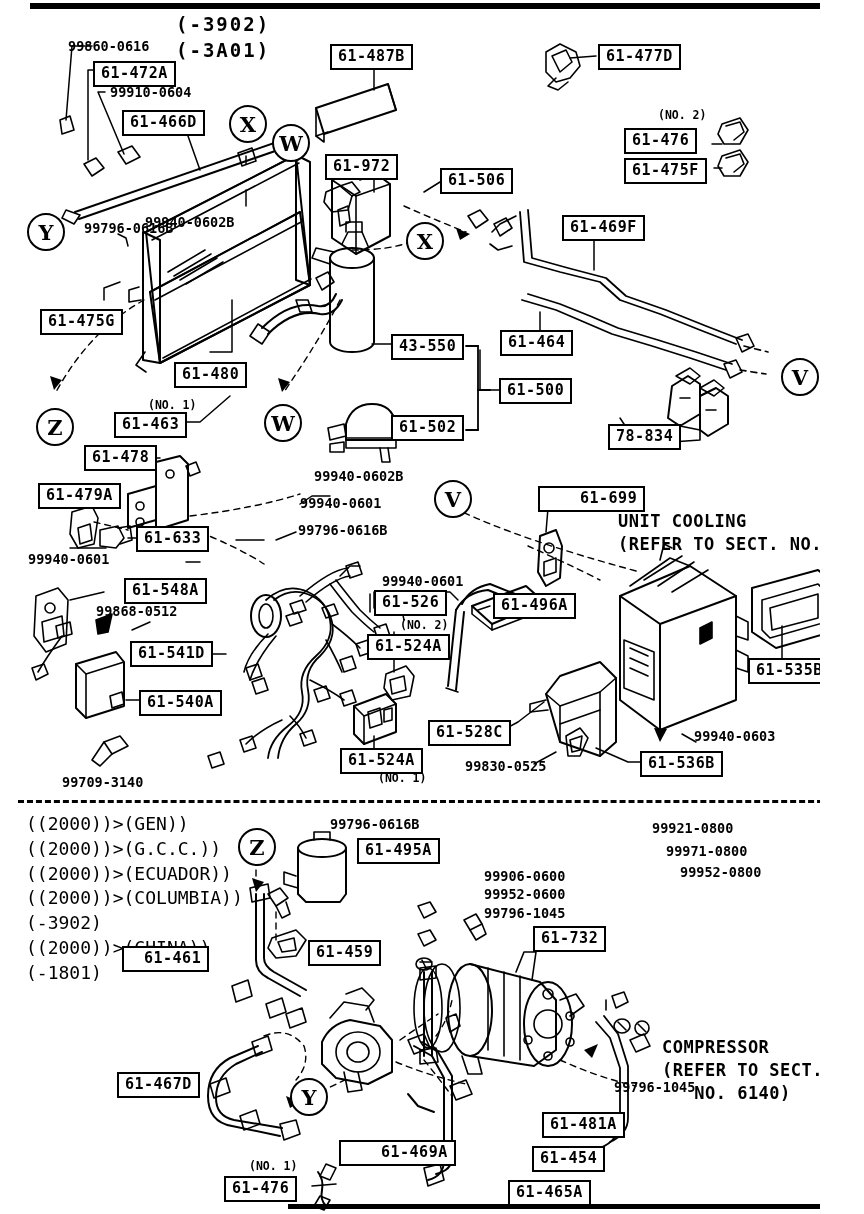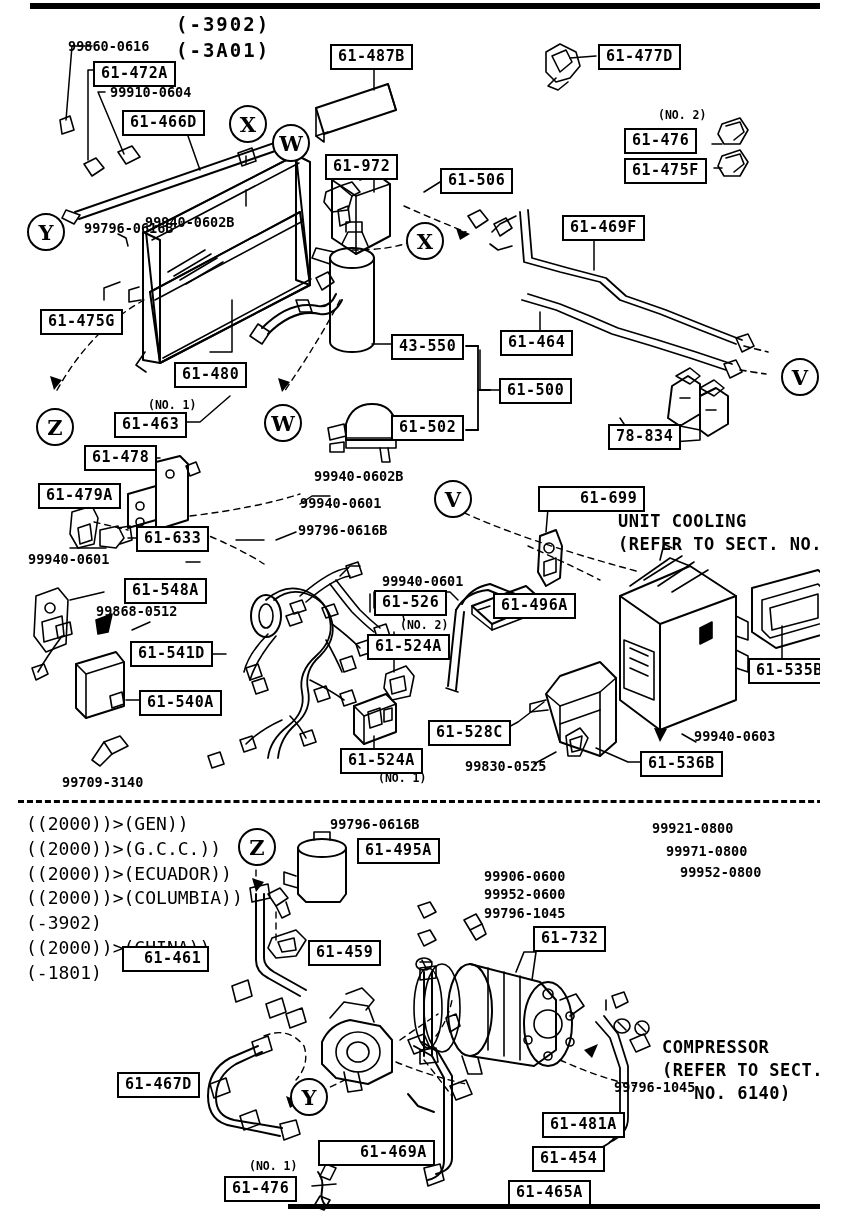--- a/index.html
+++ b/index.html
@@ -676,21 +676,21 @@
   <div class="pbox" style="left:122px;top:946px;padding-left:20px;">61-461</div>
   <div class="pbox" style="left:308px;top:940px;">61-459</div>
 
   <div class="reftxt" style="left:662px;top:1036px;white-space:pre;">COMPRESSOR
 (REFER TO SECT.
    NO. 6140)</div>
 
   <div class="pnum" style="left:614px;top:1081px;">99796-1045</div>
 
   <div class="pbox" style="left:117px;top:1072px;">61-467D</div>
-  <div class="pbox" style="left:318px;top:1140px;padding-left:40px;">61-469A</div>
+  <div class="pbox" style="left:339px;top:1140px;padding-left:40px;">61-469A</div>
   <div class="pbox" style="left:542px;top:1112px;">61-481A</div>
   <div class="pbox" style="left:532px;top:1146px;">61-454</div>
   <div class="pbox" style="left:508px;top:1180px;">61-465A</div>
 
   <div class="note" style="left:249px;top:1161px;">(NO. 1)</div>
   <div class="pbox" style="left:224px;top:1176px;">61-476</div>
 
   <div class="circ" style="left:238px;top:828px;">Z</div>
   <div class="circ" style="left:290px;top:1078px;">Y</div>
 

